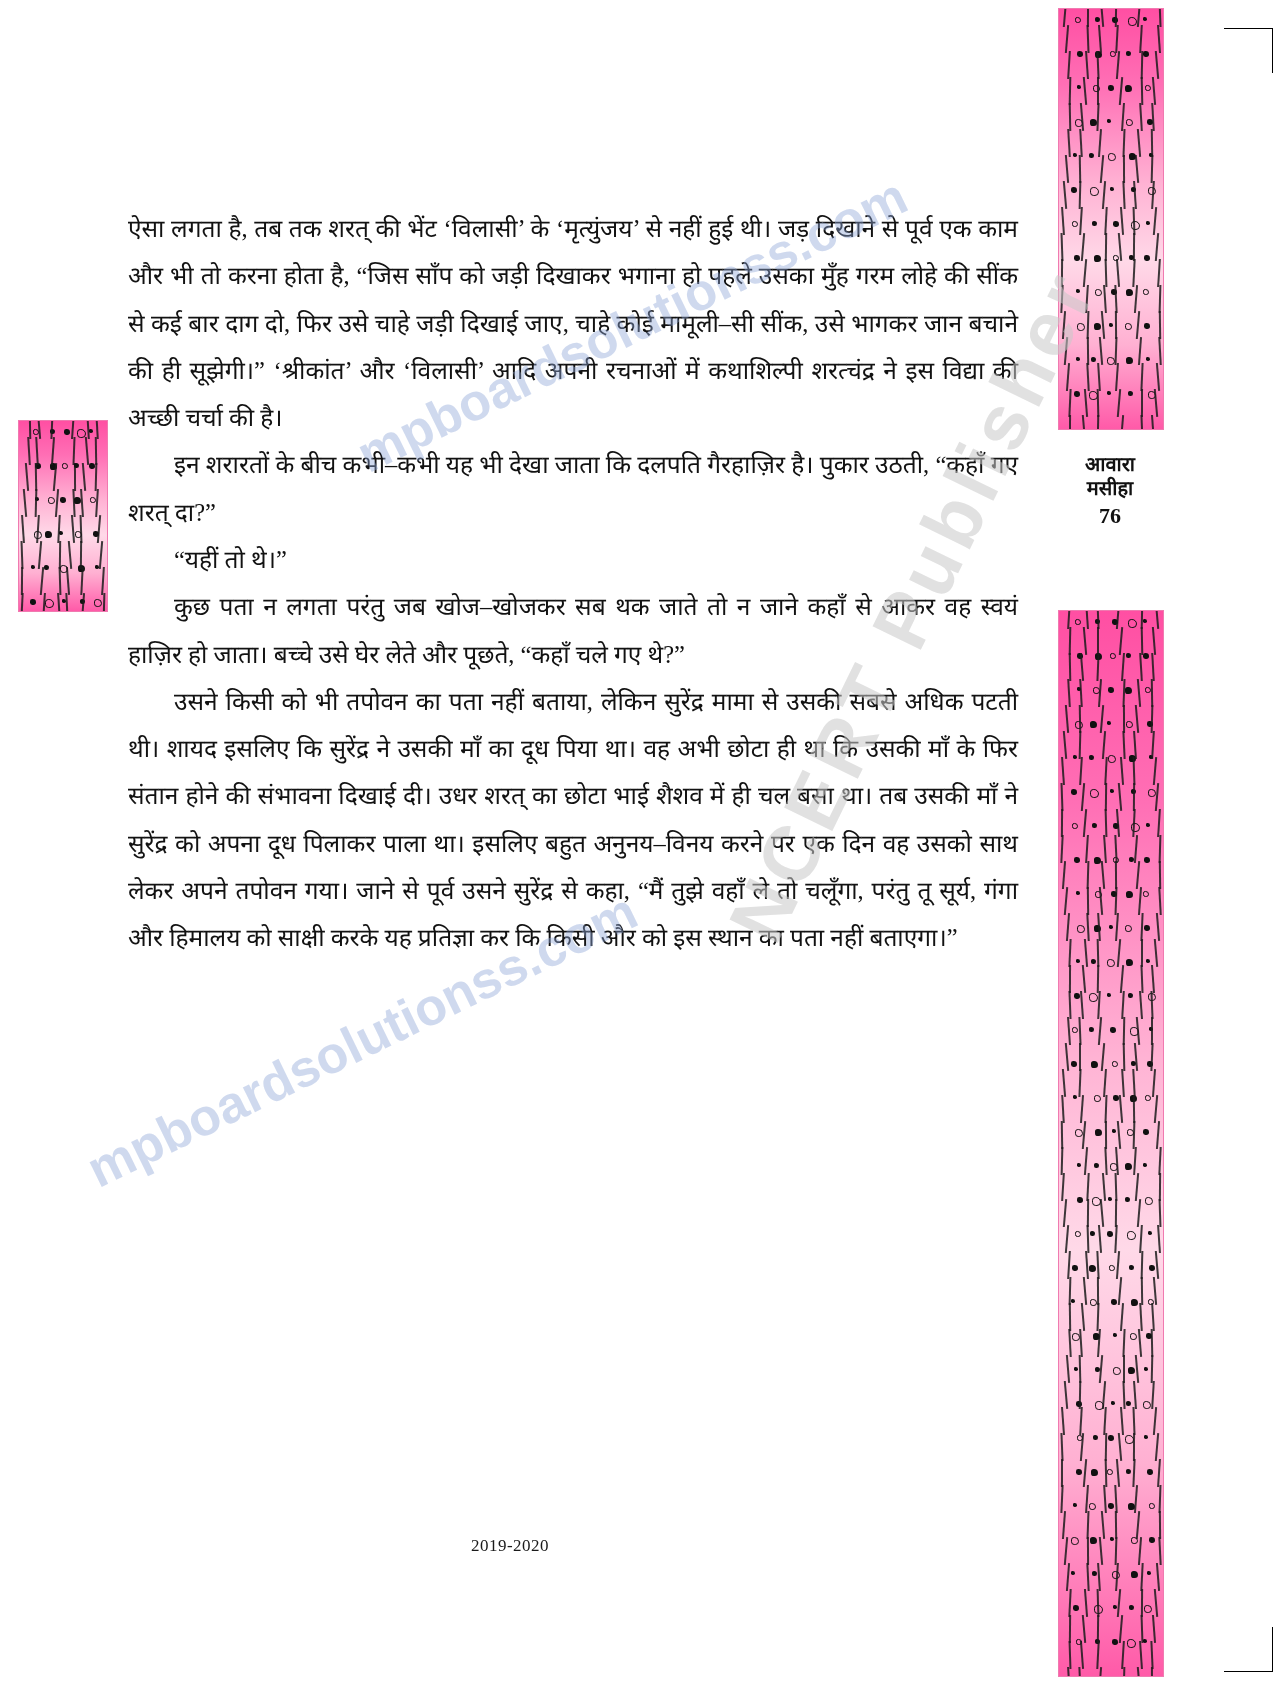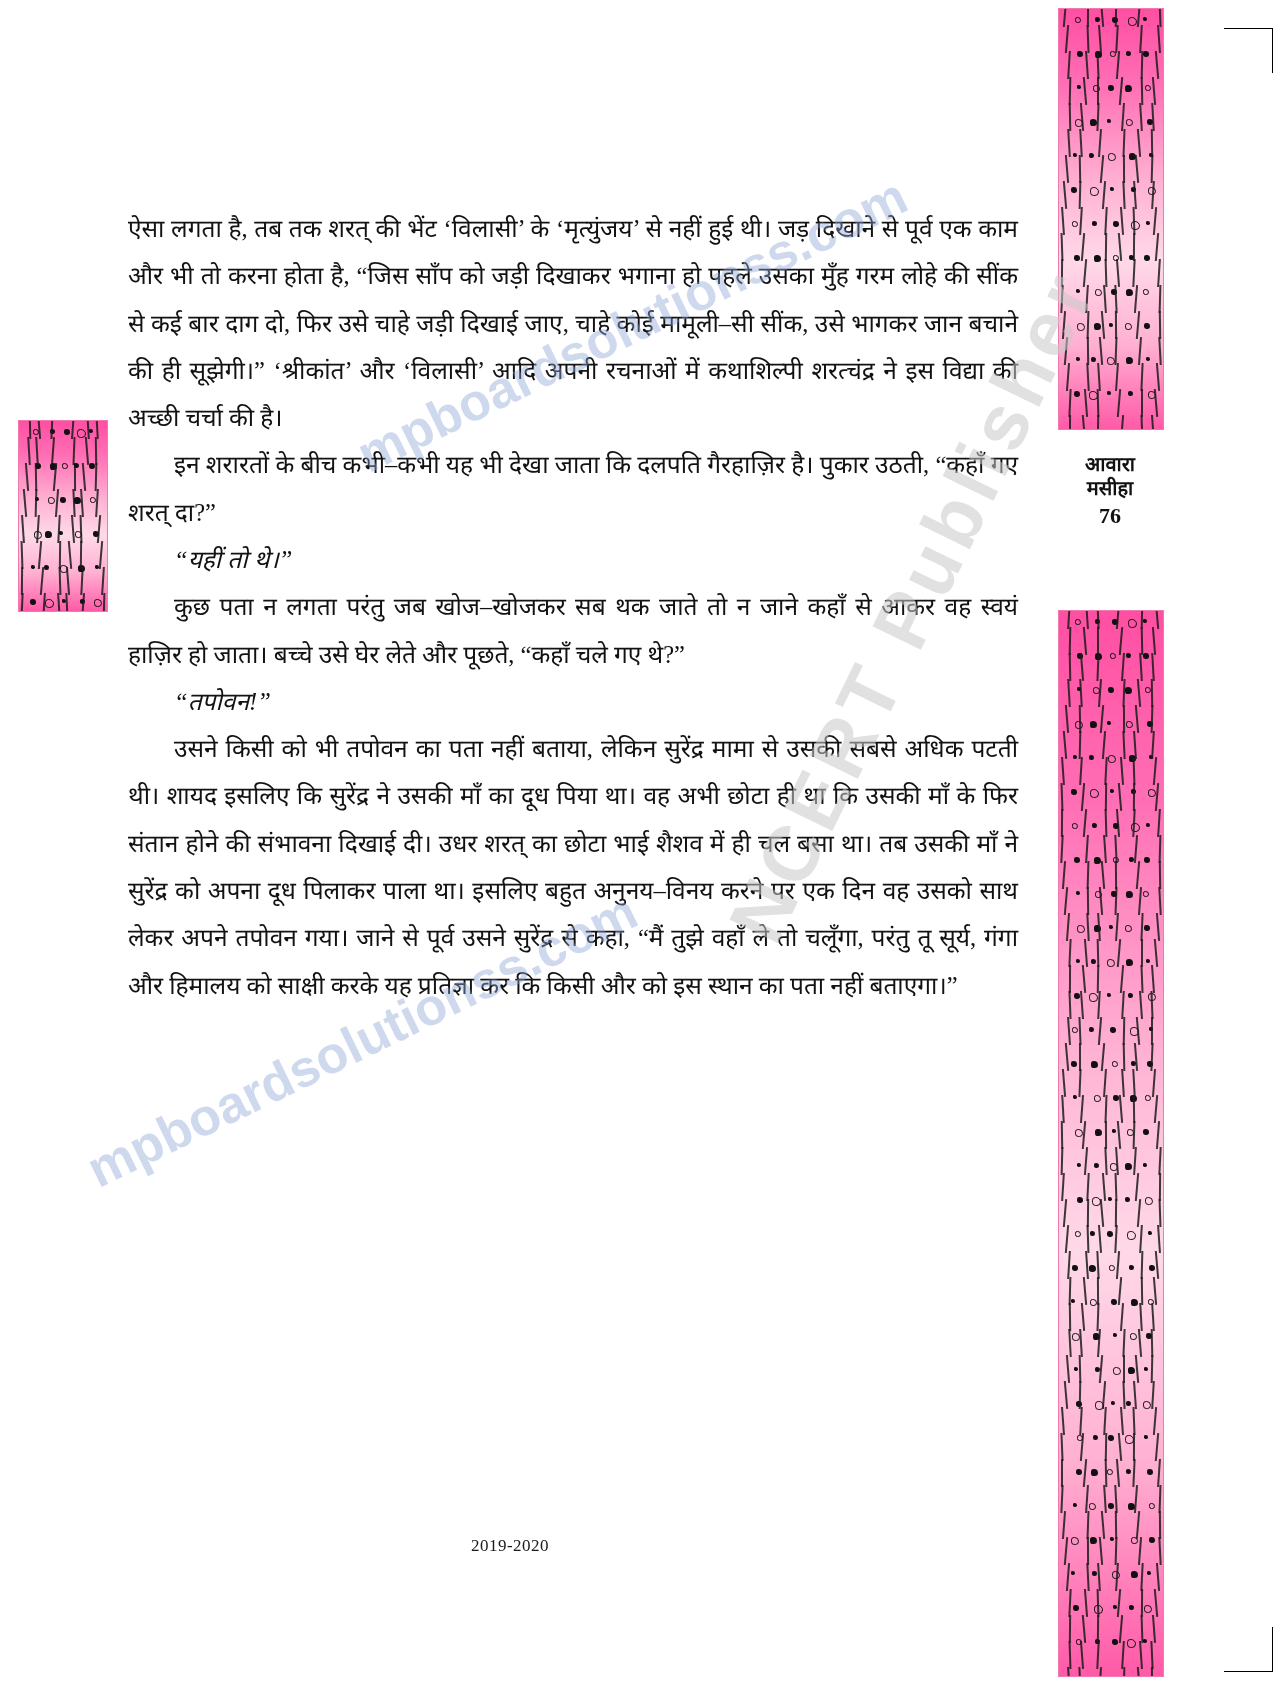--- a/index.html
+++ b/index.html
@@ -86,21 +86,21 @@
   .para {
     font-family: "Liberation Serif", serif;
     font-size: 24.5px;
     line-height: 1.93;
     color: #121212;
     text-align: justify;
     text-justify: inter-word;
     margin: 0 0 0 0;
   }
   .para.indent { text-indent: 46px; }
-  .para.dialogue { text-indent: 46px; font-style: italic; }
+  .para.dialogue { text-indent: 46px; }
 
   
   .footer {
     position: absolute;
     left: 0;
     top: 1536px;
     width: 1020px;
     text-align: center;
     font-family: "Liberation Serif", serif;
     font-size: 17px;
@@ -804,21 +804,20 @@
     <div>आवारा</div>
     <div>मसीहा</div>
     <div class="num">76</div>
   </div>
 
   <div class="text-col">
     <p class="para">ऐसा लगता है, तब तक शरत् की भेंट ‘विलासी’ के ‘मृत्युंजय’ से नहीं हुई थी। जड़ दिखाने से पूर्व एक काम और भी तो करना होता है, “जिस साँप को जड़ी दिखाकर भगाना हो पहले उसका मुँह गरम लोहे की सींक से कई बार दाग दो, फिर उसे चाहे जड़ी दिखाई जाए, चाहे कोई मामूली–सी सींक, उसे भागकर जान बचाने की ही सूझेगी।” ‘श्रीकांत’ और ‘विलासी’ आदि अपनी रचनाओं में कथाशिल्पी शरत्चंद्र ने इस विद्या की अच्छी चर्चा की है।</p>
     <p class="para indent">इन शरारतों के बीच कभी–कभी यह भी देखा जाता कि दलपति गैरहाज़िर है। पुकार उठती, “कहाँ गए शरत् दा?”</p>
     <p class="para dialogue">“यहीं तो थे।”</p>
     <p class="para indent">कुछ पता न लगता परंतु जब खोज–खोजकर सब थक जाते तो न जाने कहाँ से आकर वह स्वयं हाज़िर हो जाता। बच्चे उसे घेर लेते और पूछते, “कहाँ चले गए थे?”</p>
-    <p class="para dialogue">“तपोवन!”</p>
     <p class="para indent">उसने किसी को भी तपोवन का पता नहीं बताया, लेकिन सुरेंद्र मामा से उसकी सबसे अधिक पटती थी। शायद इसलिए कि सुरेंद्र ने उसकी माँ का दूध पिया था। वह अभी छोटा ही था कि उसकी माँ के फिर संतान होने की संभावना दिखाई दी। उधर शरत् का छोटा भाई शैशव में ही चल बसा था। तब उसकी माँ ने सुरेंद्र को अपना दूध पिलाकर पाला था। इसलिए बहुत अनुनय–विनय करने पर एक दिन वह उसको साथ लेकर अपने तपोवन गया। जाने से पूर्व उसने सुरेंद्र से कहा, “मैं तुझे वहाँ ले तो चलूँगा, परंतु तू सूर्य, गंगा और हिमालय को साक्षी करके यह प्रतिज्ञा कर कि किसी और को इस स्थान का पता नहीं बताएगा।”</p>
   </div>
 
   <div class="footer">2019-2020</div>
 
   <div class="wm wm-1">mpboardsolutionss.com</div>
   <div class="wm wm-2">mpboardsolutionss.com</div>
   <div class="wm wm-ncert">NCERT Publisher</div>
 
 </div>

